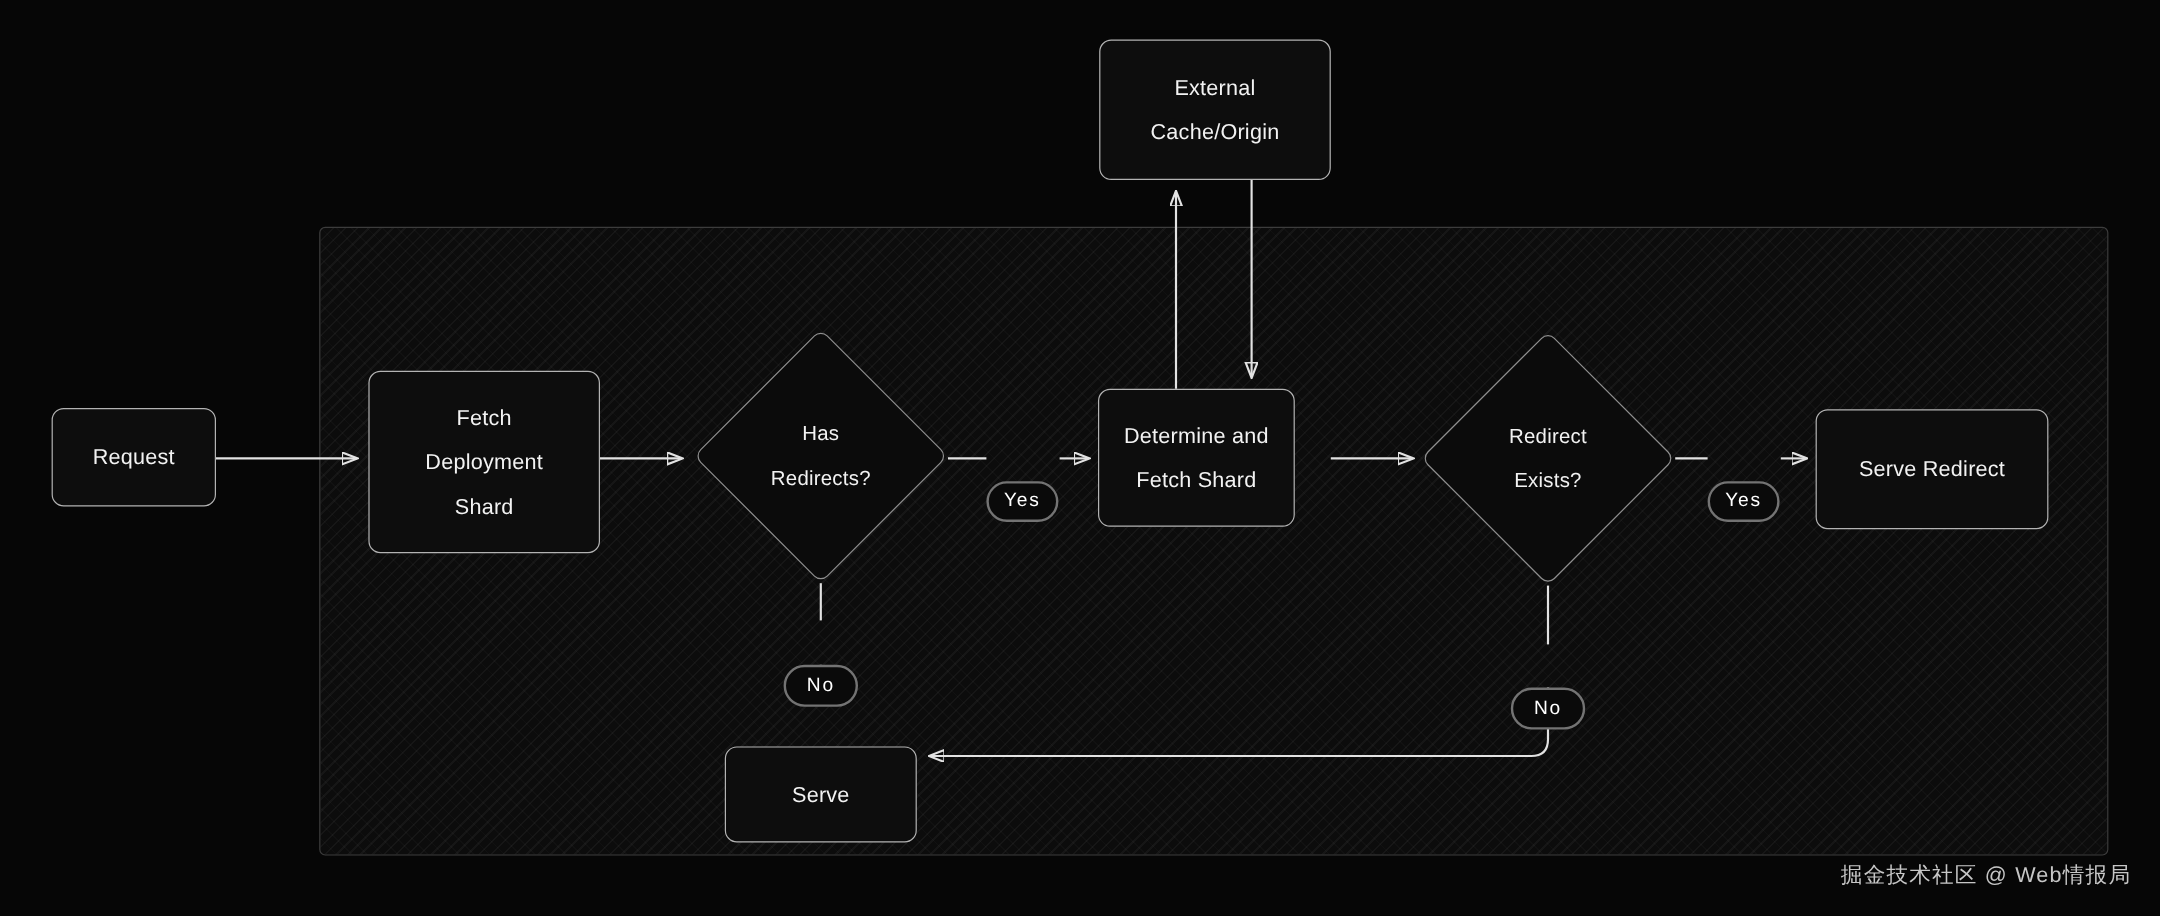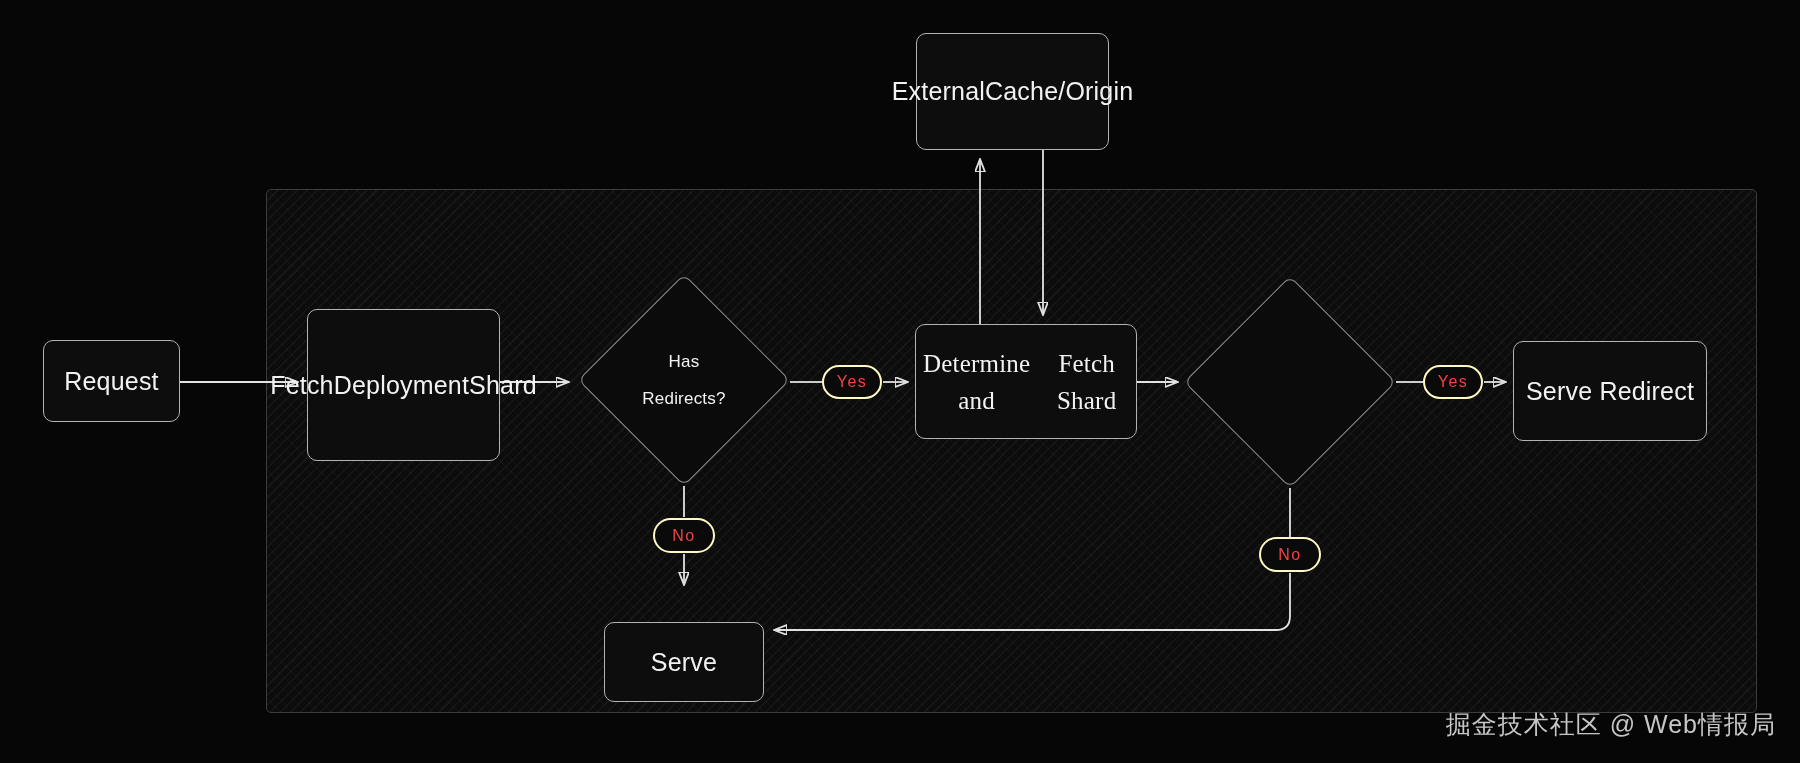--- a/index.html
+++ b/index.html
@@ -45,34 +45,34 @@
     stroke: #e2e2e2;
     stroke-width: 1.8;
   }
   .node {
     position: absolute;
     box-sizing: border-box;
     background: #0d0d0d;
     border: 1.5px solid #b3b3b3;
     border-radius: 10px;
     display: flex;
-    flex-direction: row;
+    flex-direction: column;
     align-items: center;
     justify-content: center;
-    font-size: 25px;
+    font-size: 18px;
     line-height: 37px;
     letter-spacing: 0.2px;
     color: #f2f2f2;
     z-index: 3;
     text-align: center;
   }
   .n-request        { left: 43px;   top: 340px; width: 137px; height: 82px;  }
   .n-fetch          { left: 307px;  top: 309px; width: 193px; height: 152px; }
   .n-external       { left: 916px;  top: 33px;  width: 193px; height: 117px; }
-  .n-determine      { left: 915px;  top: 324px; width: 222px; height: 115px; font-family: Liberation Serif, serif; }
+  .n-determine      { left: 915px;  top: 324px; width: 164px; height: 115px; }
   .n-serve-redirect { left: 1513px; top: 341px; width: 194px; height: 100px;  }
   .n-serve          { left: 604px;  top: 622px; width: 160px; height: 80px;  }
 
   .diamond {
     position: absolute;
     box-sizing: border-box;
     width: 150px;
     height: 150px;
     background: #0b0b0b;
     border: 1.5px solid #8f8f8f;
@@ -96,40 +96,41 @@
     text-align: center;
     width: 200px;
   }
   .dl-has-redirects   { left: 584px;  top: 343px; }
   .dl-redirect-exists { left: 1190px; top: 345px; }
 
   .pill {
     position: absolute;
     box-sizing: border-box;
     background: #0a0a0a;
-    border: 2px solid #fef9c3;
+    border: 2px solid #737373;
     border-radius: 18px;
     display: flex;
     align-items: center;
     justify-content: center;
     font-size: 16px;
     letter-spacing: 1.5px;
-    color: #ef4444;
+    color: #ffffff;
     z-index: 4;
+    margin-top: 36px;
   }
   .p-yes1 { left: 822px;  top: 365px; width: 60px; height: 34px; }
   .p-yes2 { left: 1423px; top: 365px; width: 60px; height: 34px; }
   .p-no1  { left: 653px;  top: 518px; width: 62px; height: 35px; }
   .p-no2  { left: 1259px; top: 537px; width: 62px; height: 35px; }
 
   .watermark {
     position: absolute;
     right: 24px;
     bottom: 22px;
-    font-size: 25px;
+    font-size: 18px;
     letter-spacing: 1px;
     color: #c6c6c6;
     z-index: 5;
     white-space: nowrap;
   }
 </style>
 </head>
 <body>
 
 <div class="stage">
@@ -185,20 +186,24 @@
     <span>Serve</span>
   </div>
 
   <div class="diamond d-has-redirects"></div>
   <div class="diamond-label dl-has-redirects">
     <span>Has</span>
     <span>Redirects?</span>
   </div>
 
   <div class="diamond d-redirect-exists"></div>
+  <div class="diamond-label dl-redirect-exists">
+    <span>Redirect</span>
+    <span>Exists?</span>
+  </div>
 
   <div class="pill p-yes1">
     <span>Yes</span>
   </div>
   <div class="pill p-no1">
     <span>No</span>
   </div>
   <div class="pill p-yes2">
     <span>Yes</span>
   </div>

